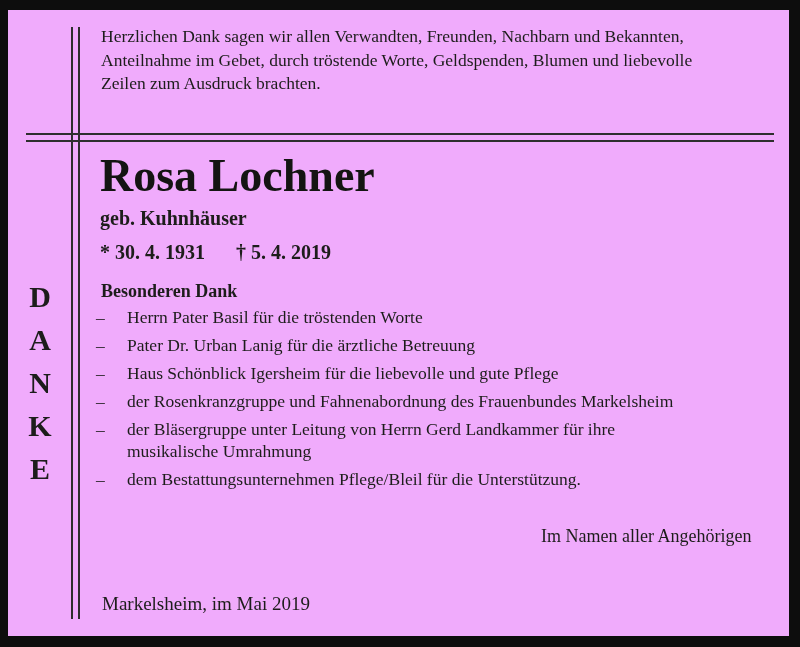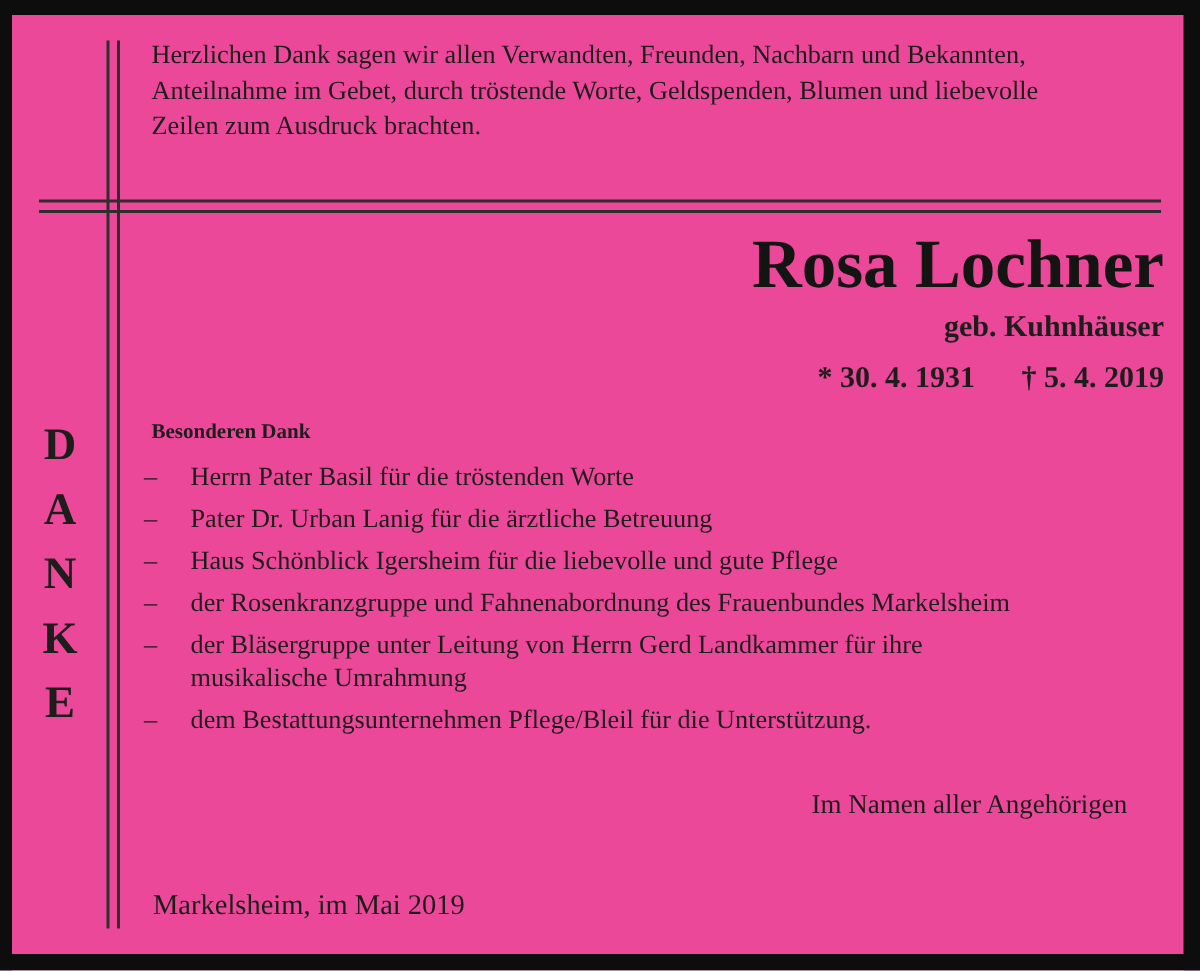--- a/index.html
+++ b/index.html
@@ -8,21 +8,21 @@
     width: 800px;
     height: 647px;
     background: #ffffff;
     font-family: "Liberation Serif", "DejaVu Serif", serif;
     overflow: hidden;
   }
   .page {
     position: relative;
     width: 800px;
     height: 647px;
-    background: #ec4899;
+    background: #f0abfc;
     color: #1d1d1b;
   }
   
   .frame { position: absolute; background: #0d0d0d; }
   .frame-top    { left: 0; top: 0; width: 800px; height: 10px; }
   .frame-left   { left: 0; top: 0; width: 8px;  height: 647px; }
   .frame-right  { left: 789px; top: 0; width: 11px; height: 647px; }
   .frame-bottom { left: 0; top: 636px; width: 800px; height: 11px; }
   
   .rule { position: absolute; background: #2e2e2e; }
@@ -45,30 +45,30 @@
     left: 10px; top: 275px;
     width: 60px;
     display: flex;
     flex-direction: column;
     align-items: center;
     font-weight: bold;
     font-size: 30px;
   }
   .danke span { display: block; line-height: 43px; }
   
-  .center-col { position: absolute; left: 100px; width: 676px; text-align: right; }
+  .center-col { position: absolute; left: 100px; width: 676px; text-align: left; }
   .name  { top: 151px; font-size: 46px; font-weight: bold; line-height: 1.1; color: #141412; }
   .maiden { top: 207px; font-size: 20px; font-weight: bold; }
   .dates { top: 241px; font-size: 20px; font-weight: bold; }
   .dates .died { margin-left: 26px; }
   
   .thanks-heading {
     position: absolute;
     left: 101px; top: 281px;
-    font-size: 14px;
+    font-size: 18px;
     font-weight: bold;
   }
   .thanks-list {
     position: absolute;
     left: 96px; top: 306px;
     width: 682px;
     font-size: 17.5px;
   }
   .thanks-row { display: flex; margin-bottom: 6px; }
   .thanks-row .dash {

